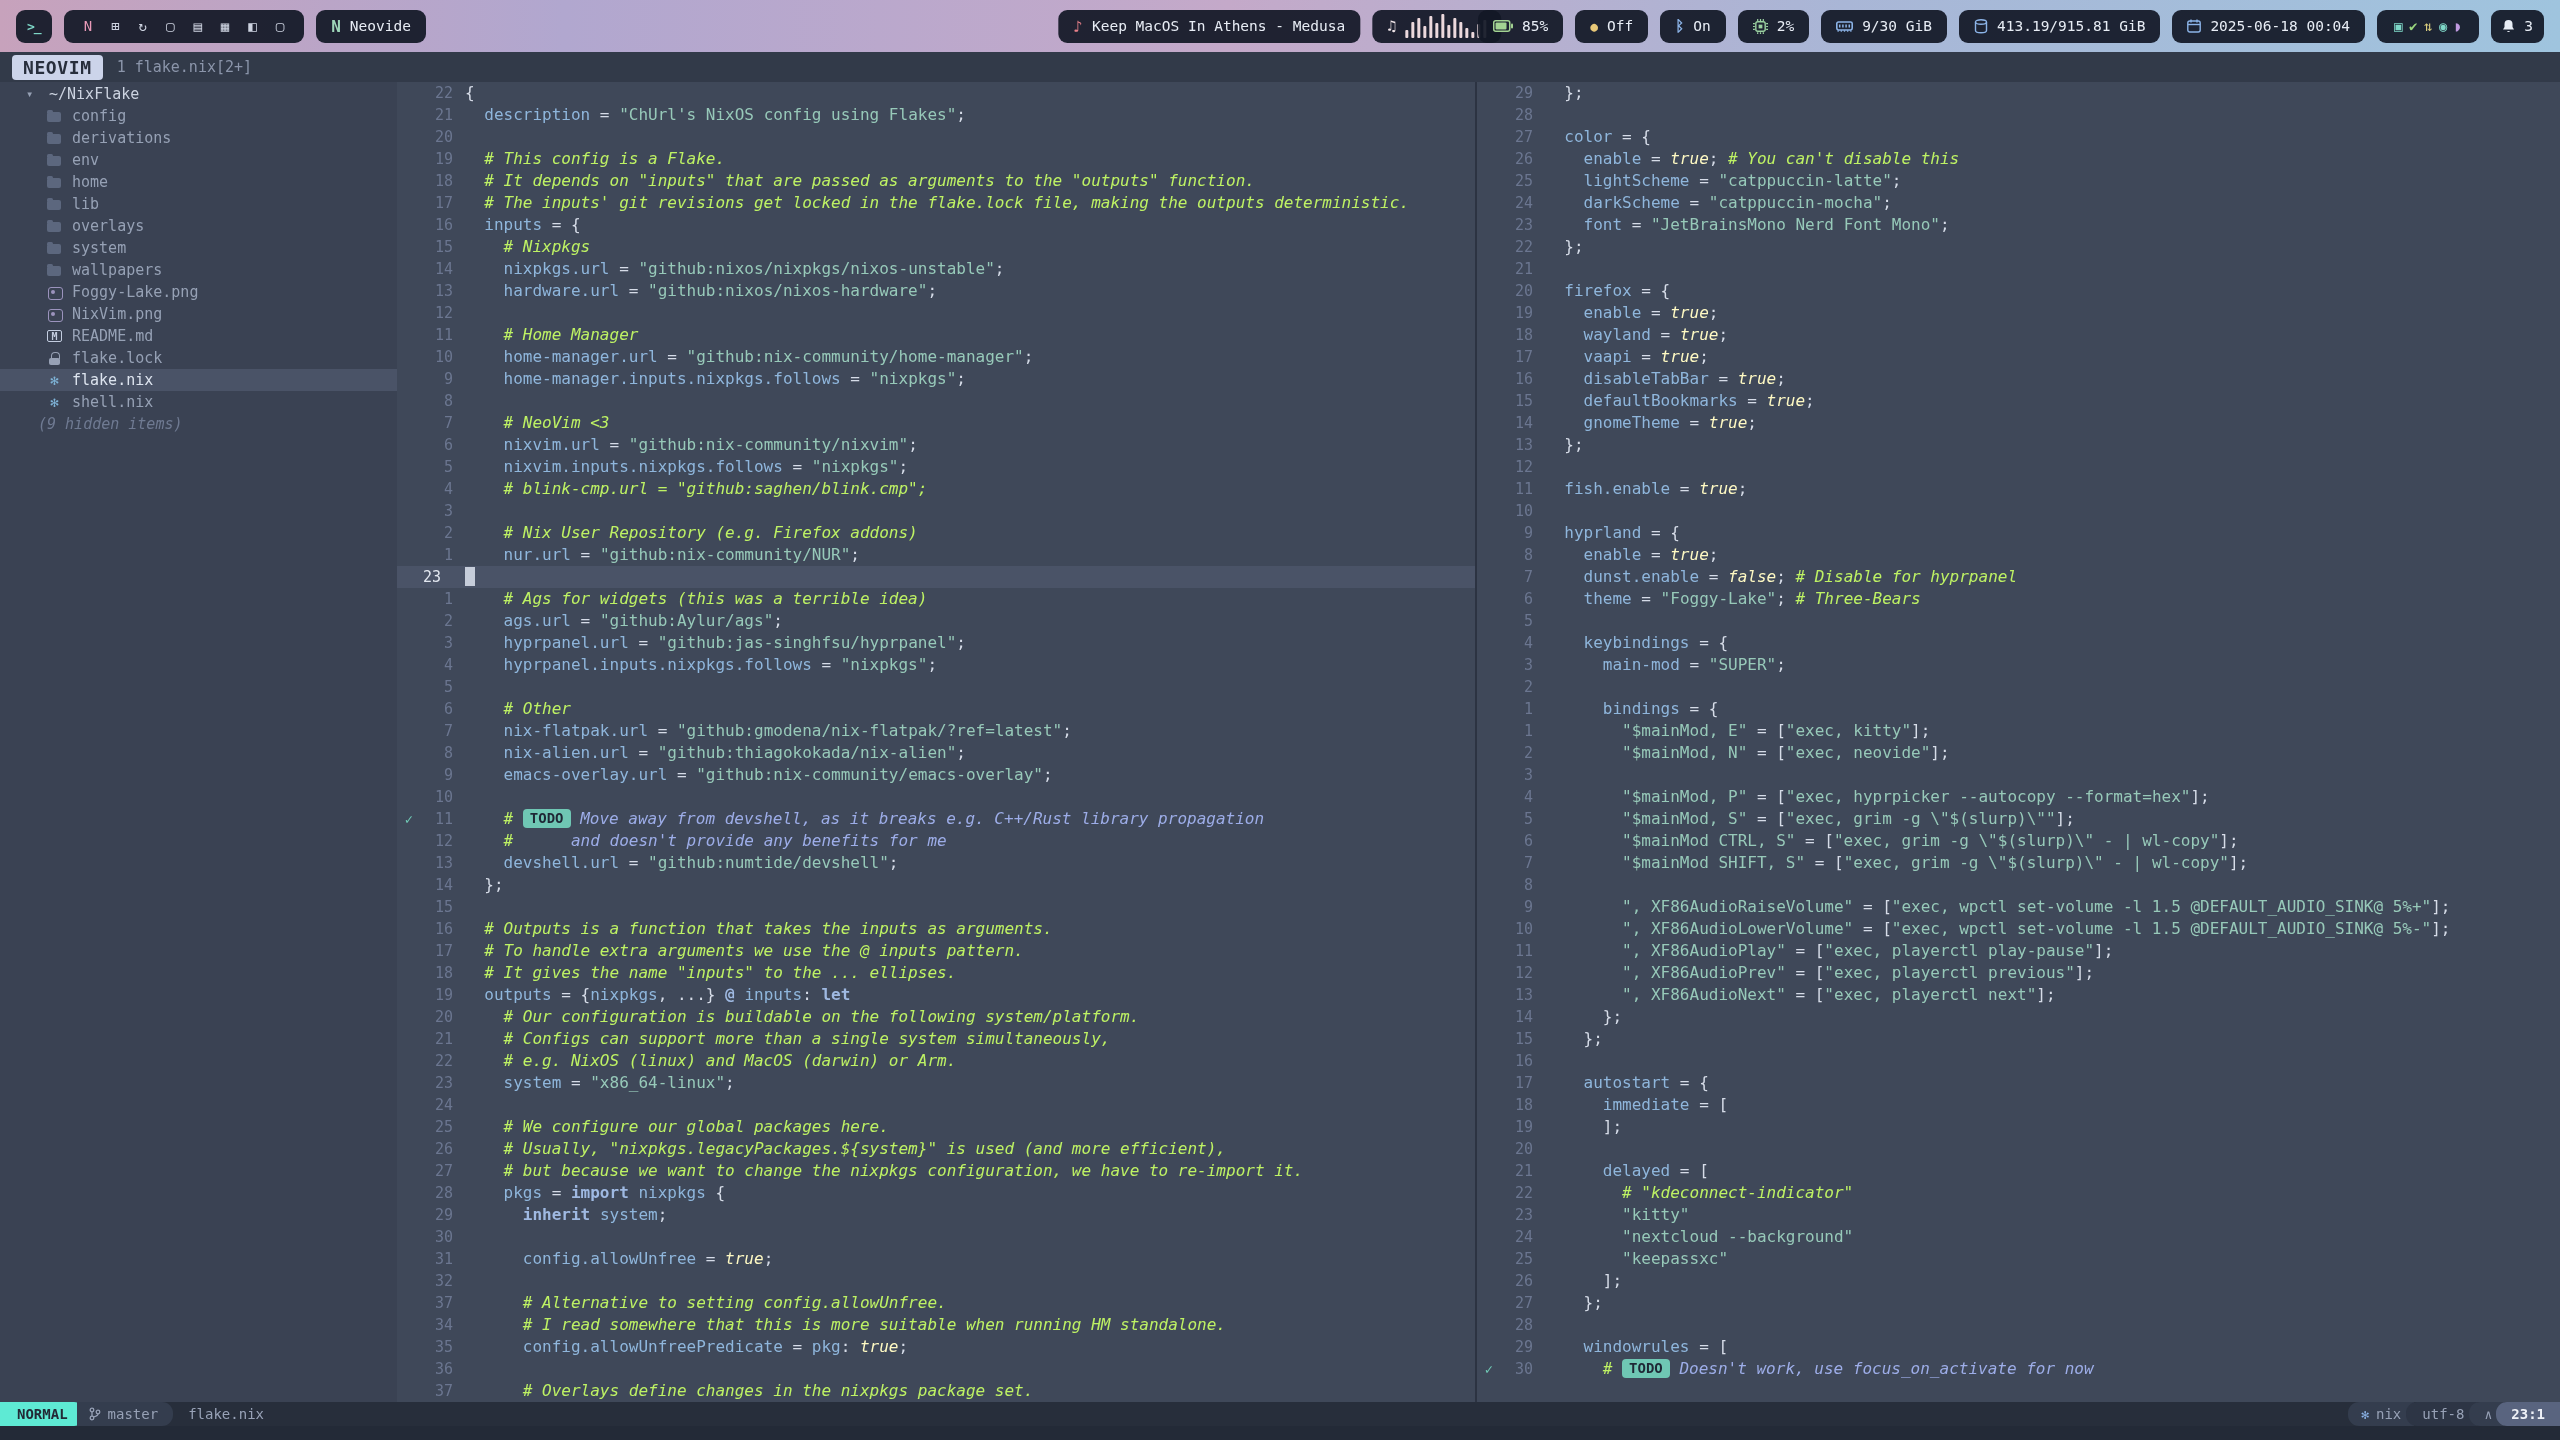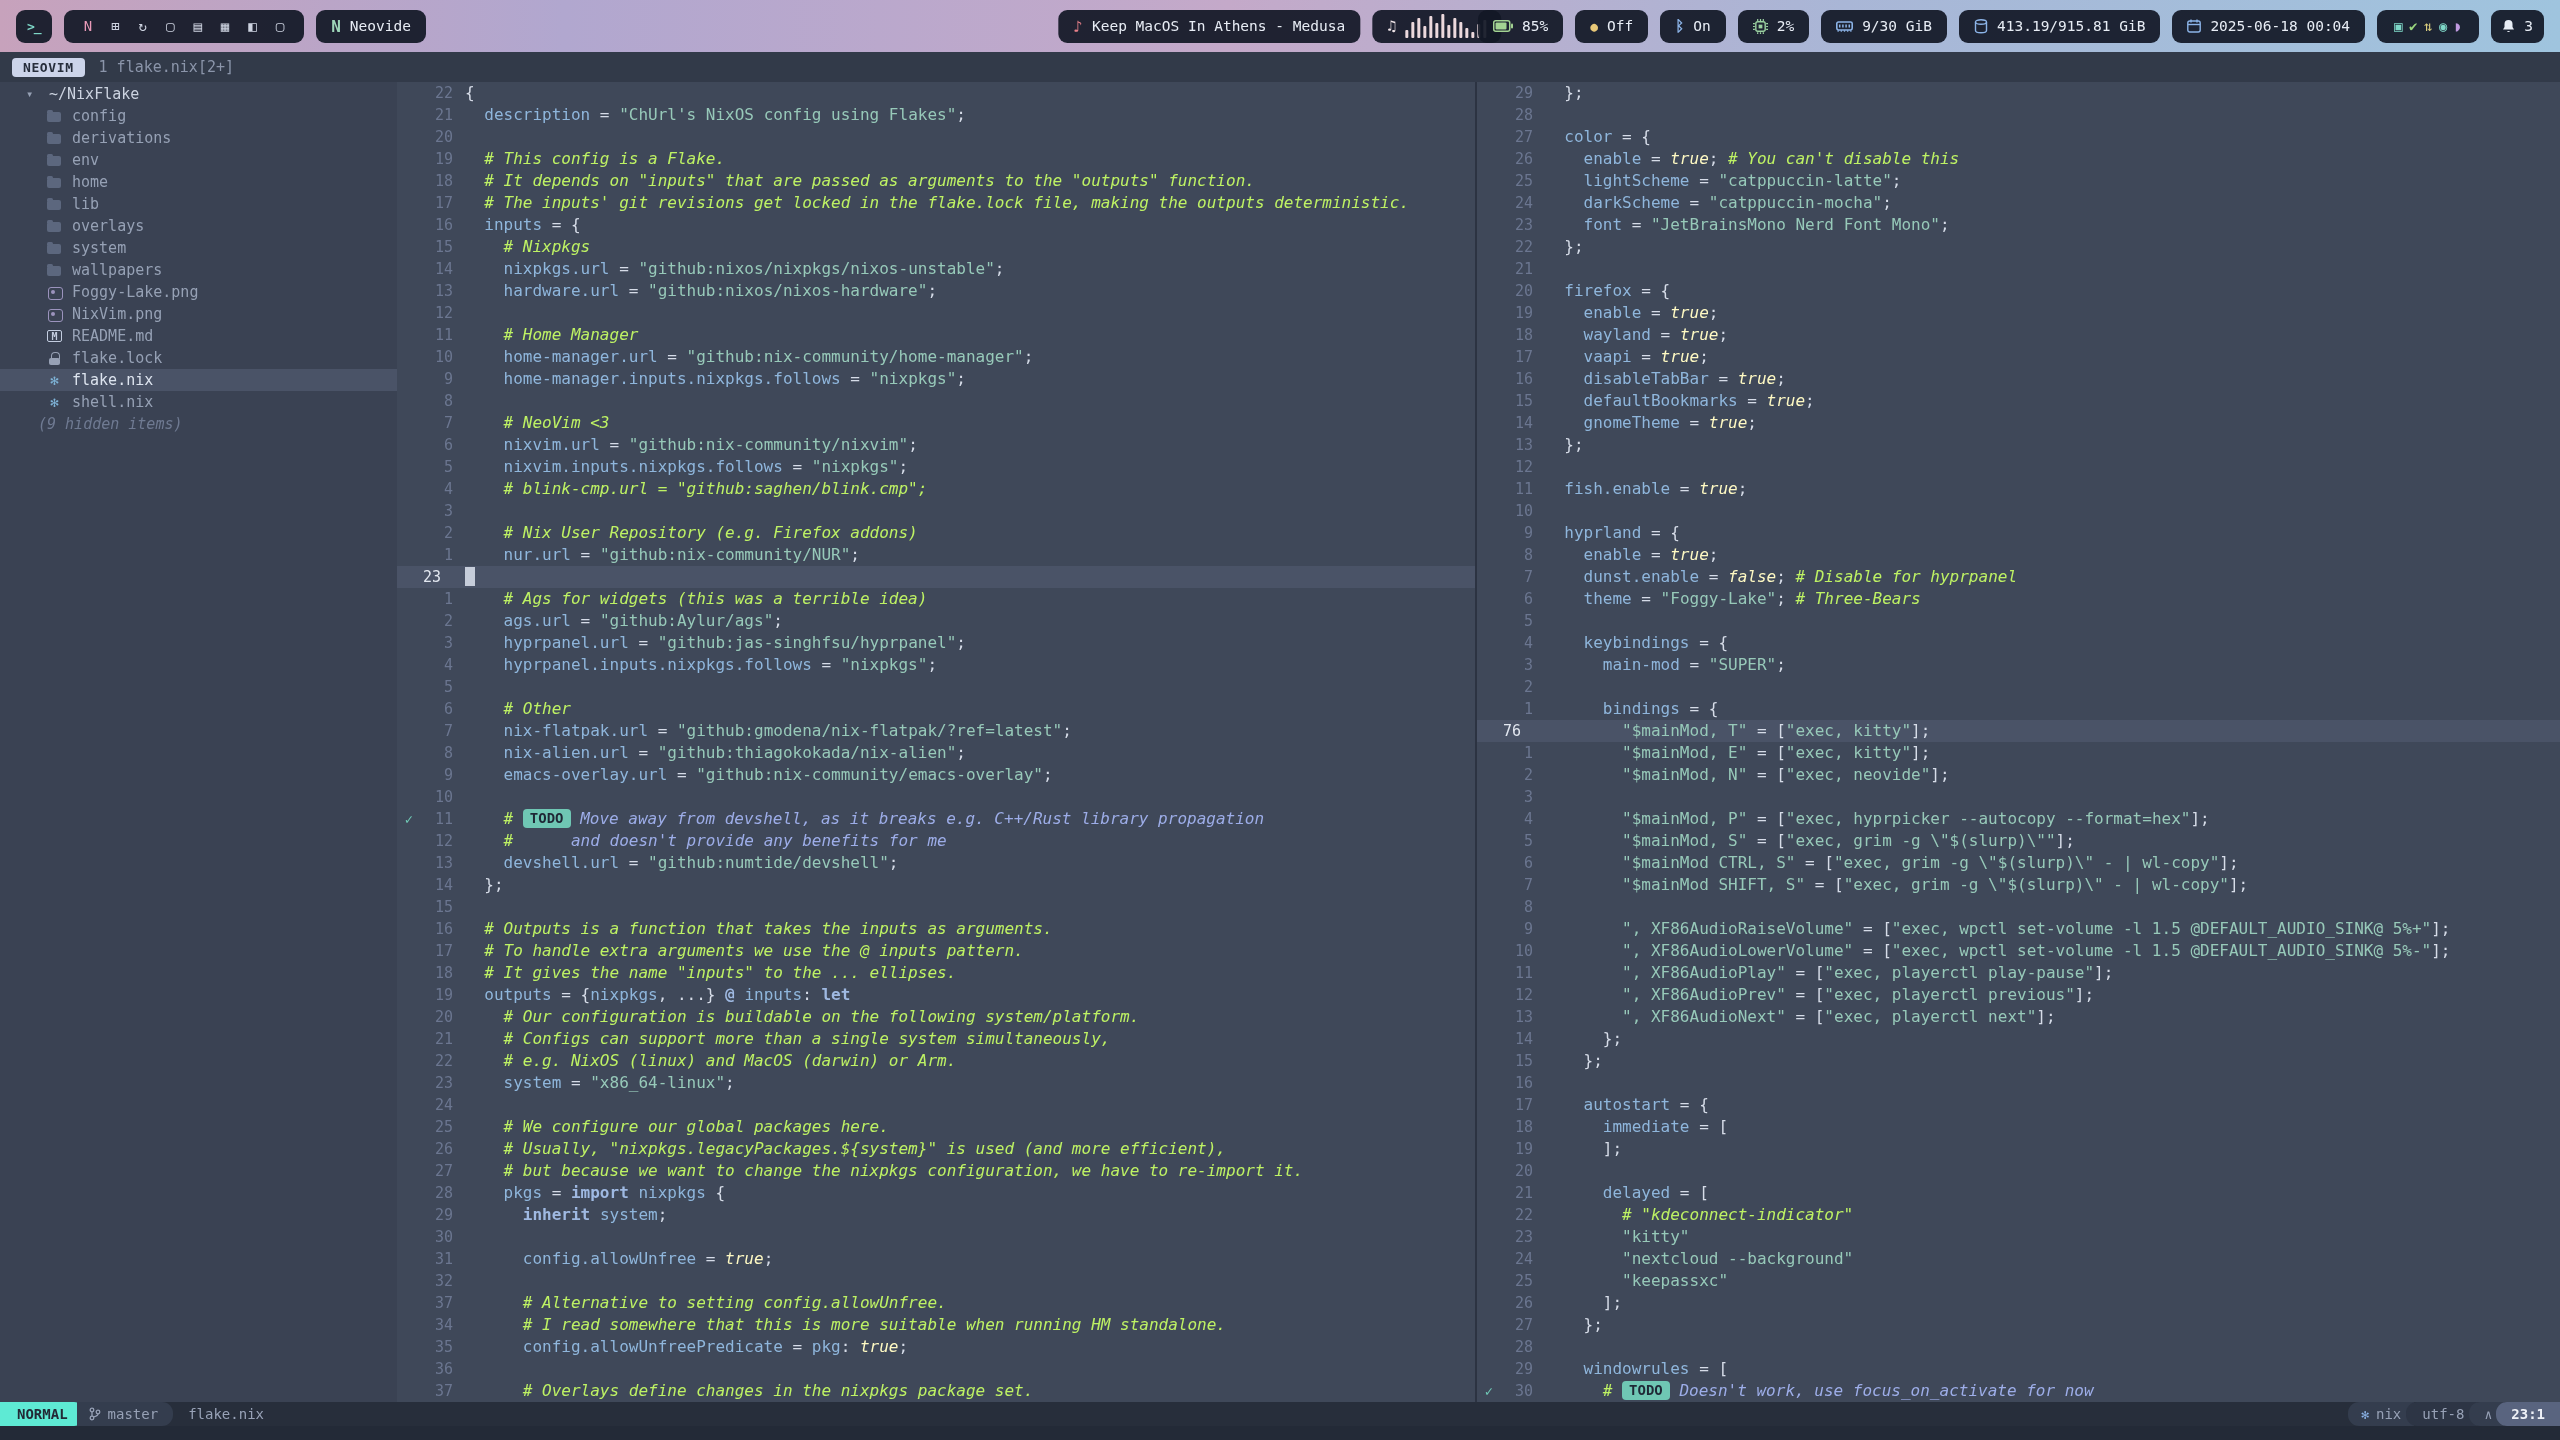--- a/index.html
+++ b/index.html
@@ -24,21 +24,21 @@
   .vbars { display:flex; align-items:flex-end; gap:2.5px; height:24px; }
   .vbar { width:3.5px; background:#ecd9dd; border-radius:1px; display:inline-block; }
   .dot-ic { color:#e8c878; font-size:13px; }
   .bt-ic { color:#8cb4e8; font-weight:bold; font-size:15px; }
   .tray-ic { font-size:14px; padding:0 2px; }
 
   
   .window { position:absolute; top:52px; left:0; width:2560px; height:1388px;
     display:flex; flex-direction:column; background:#3f4859; }
   .tabline { height:30px; background:#323a49; display:flex; align-items:center; gap:14px; padding:0 12px; flex:none; }
-  .neovim-chip { background:#ccd4ea; color:#272e3c; font-weight:bold; font-size:13px;
+  .neovim-chip { background:#ccd4ea; color:#272e3c; font-weight:bold; font-size:18px;
     letter-spacing:.6px; padding:2px 11px; border-radius:4px; }
   .buffer-tab { color:#8b95aa; font-size:15px; }
 
   .body { flex:none; height:1320px; display:flex; min-height:0; }
 
   
   .filetree { width:397px; flex:none; background:#3a4253; overflow:hidden; padding-top:1px; }
   .tree-row { height:22px; display:flex; align-items:center; gap:9px; padding-left:26px;
     font-size:15px; color:#96a1b5; }
   .tree-root { color:#ccd3e0; }
@@ -744,25 +744,20 @@
           <div class="code-line">
             <span class="sg"></span>
             <span class="ln">2</span>
             <span class="ct"></span>
           </div>
           <div class="code-line">
             <span class="sg"></span>
             <span class="ln">1</span>
             <span class="ct"><span class="tk-p">      </span><span class="tk-k">bindings</span><span class="tk-p"> = {</span></span>
           </div>
-          <div class="code-line cur">
-            <span class="sg"></span>
-            <span class="ln ln-cur">76</span>
-            <span class="ct"><span class="tk-p">        </span><span class="tk-s">"$mainMod, T"</span><span class="tk-p"> = [</span><span class="tk-s">"exec, kitty"</span><span class="tk-p">];</span></span>
-          </div>
           <div class="code-line">
             <span class="sg"></span>
             <span class="ln">1</span>
             <span class="ct"><span class="tk-p">        </span><span class="tk-s">"$mainMod, E"</span><span class="tk-p"> = [</span><span class="tk-s">"exec, kitty"</span><span class="tk-p">];</span></span>
           </div>
           <div class="code-line">
             <span class="sg"></span>
             <span class="ln">2</span>
             <span class="ct"><span class="tk-p">        </span><span class="tk-s">"$mainMod, N"</span><span class="tk-p"> = [</span><span class="tk-s">"exec, neovide"</span><span class="tk-p">];</span></span>
           </div>

